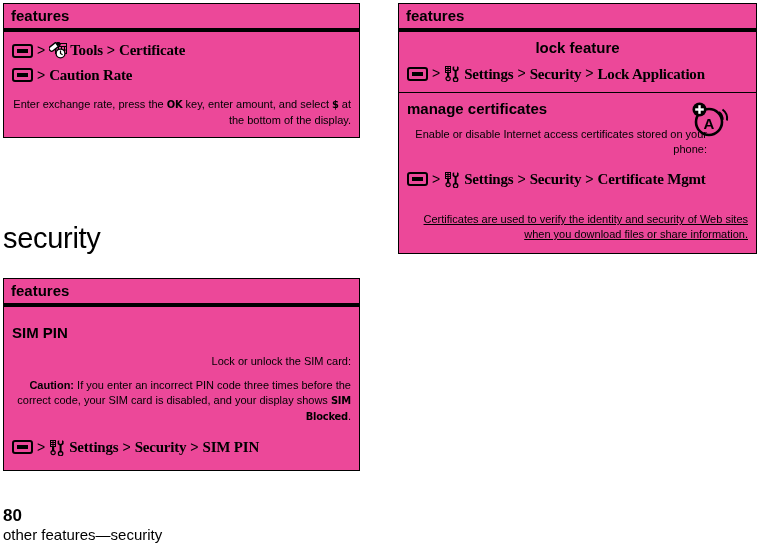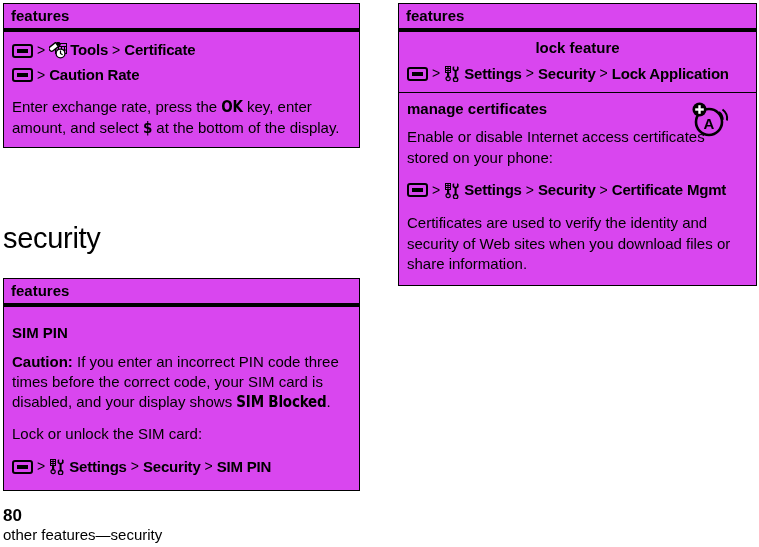--- a/index.html
+++ b/index.html
@@ -14,21 +14,21 @@
     font-family: "Liberation Sans", sans-serif;
     color: #000000;
     overflow: hidden;
   }
 
   
   .feat-table {
     position: absolute;
     border: 1px solid #000;
     box-sizing: border-box;
-    background: #d946ef;
+    background: #ec4899;
   }
   .feat-head {
     font-weight: bold;
     font-size: 15px;
     padding: 3px 7px 4px 7px;
     border-bottom: 4px solid #000;
     line-height: 1.15;
   }
   .row {
     padding: 0;
@@ -39,23 +39,24 @@
   .row-inner {
     padding: 5px 8px 9px 8px;
   }
   .sub-title {
     font-weight: bold;
     font-size: 15px;
     margin: 2px 0 6px 0;
     line-height: 1.15;
   }
   .body-text {
-    font-size: 15px;
+    font-size: 11px;
     line-height: 1.35;
     margin: 7px 0 0 0;
+    text-align: right;
   }
   .body-text:first-child { margin-top: 0; }
 
   
   .cond {
     font-family: "Liberation Sans Narrow", "DejaVu Sans Condensed", "Liberation Sans", sans-serif;
     font-weight: bold;
     font-stretch: condensed;
     letter-spacing: -0.2px;
   }
@@ -71,21 +72,21 @@
     white-space: nowrap;
   }
   .path.tight { margin-top: 2px; }
   .path .gt {
     font-weight: normal;
     font-size: 14px;
     margin: 0 4px;
     color: #000;
   }
   .path .lbl {
-    font-family: Liberation Sans, sans-serif;
+    font-family: Liberation Serif, serif;
     font-weight: bold;
     font-stretch: condensed;
     font-size: 15px;
     letter-spacing: -0.2px;
   }
 
   
   .menu-key {
     display: inline-block;
     width: 21px;
@@ -187,26 +188,26 @@
 </div>
 
 <div class="section-heading" style="left:3px; top:222px;">security</div>
 
 <div class="feat-table" id="second-table" style="left:3px; top:278px; width:357px;">
   <div class="feat-head">features</div>
   <div class="row">
     <div class="row-inner" style="padding-bottom:12px;margin-top:10px;">
       <div class="sub-title">SIM PIN</div>
 
+      <p class="body-text" style="margin-top:12px;">
+        <span>Lock or unlock the SIM card:</span>
+      </p>
+
       <p class="body-text" style="margin-top:10px;">
         <span style="font-weight:bold;">Caution:</span><span> If you enter an incorrect PIN code three times before the correct code, your SIM card is disabled, and your display shows </span><span class="cond">SIM Blocked</span><span>.</span>
-      </p>
-
-      <p class="body-text" style="margin-top:12px;">
-        <span>Lock or unlock the SIM card:</span>
       </p>
 
       <div class="path" style="margin-top:11px;">
         <span class="menu-key"></span>
         <span class="gt">&gt;</span>
         <svg class="icon-svg" width="18" height="17" viewBox="0 0 18 17">
           <g stroke="#000" fill="none" stroke-width="1">
             <rect x="1.5" y="1.5" width="5" height="6"></rect>
             <line x1="1.5" y1="3.5" x2="6.5" y2="3.5"></line>
             <line x1="1.5" y1="5.5" x2="6.5" y2="5.5"></line>
@@ -283,21 +284,21 @@
                    L14.6 2.0 L14.6 5.0 L12.6 6.4 L12.6 13.6 L10.6 13.6 L10.6 6.4 L8.6 5.0 L8.6 2.0 Z" fill="#000"></path>
           <circle cx="11.6" cy="14.6" r="2.2" fill="none" stroke="#000" stroke-width="1.3"></circle>
         </svg>
         <span class="lbl">Settings</span>
         <span class="gt">&gt;</span>
         <span class="lbl">Security</span>
         <span class="gt">&gt;</span>
         <span class="lbl">Certificate Mgmt</span>
       </div>
 
-      <p class="body-text" style="margin-top:12px;">
+      <p class="body-text" style="margin-top:22px;text-decoration:underline;">
         <span>Certificates are used to verify the identity and security of Web sites when you download files or share information.</span>
       </p>
     </div>
   </div>
 </div>
 
 <div class="cert-badge" style="left:690px; top:100px;">
   <svg width="42" height="40" viewBox="0 0 42 40">
     <circle cx="19" cy="22" r="13" fill="none" stroke="#000" stroke-width="2.6"></circle>
     <text x="19" y="28.5" font-family="'Liberation Sans', sans-serif" font-size="15" font-weight="bold" text-anchor="middle" fill="#000">A</text>

